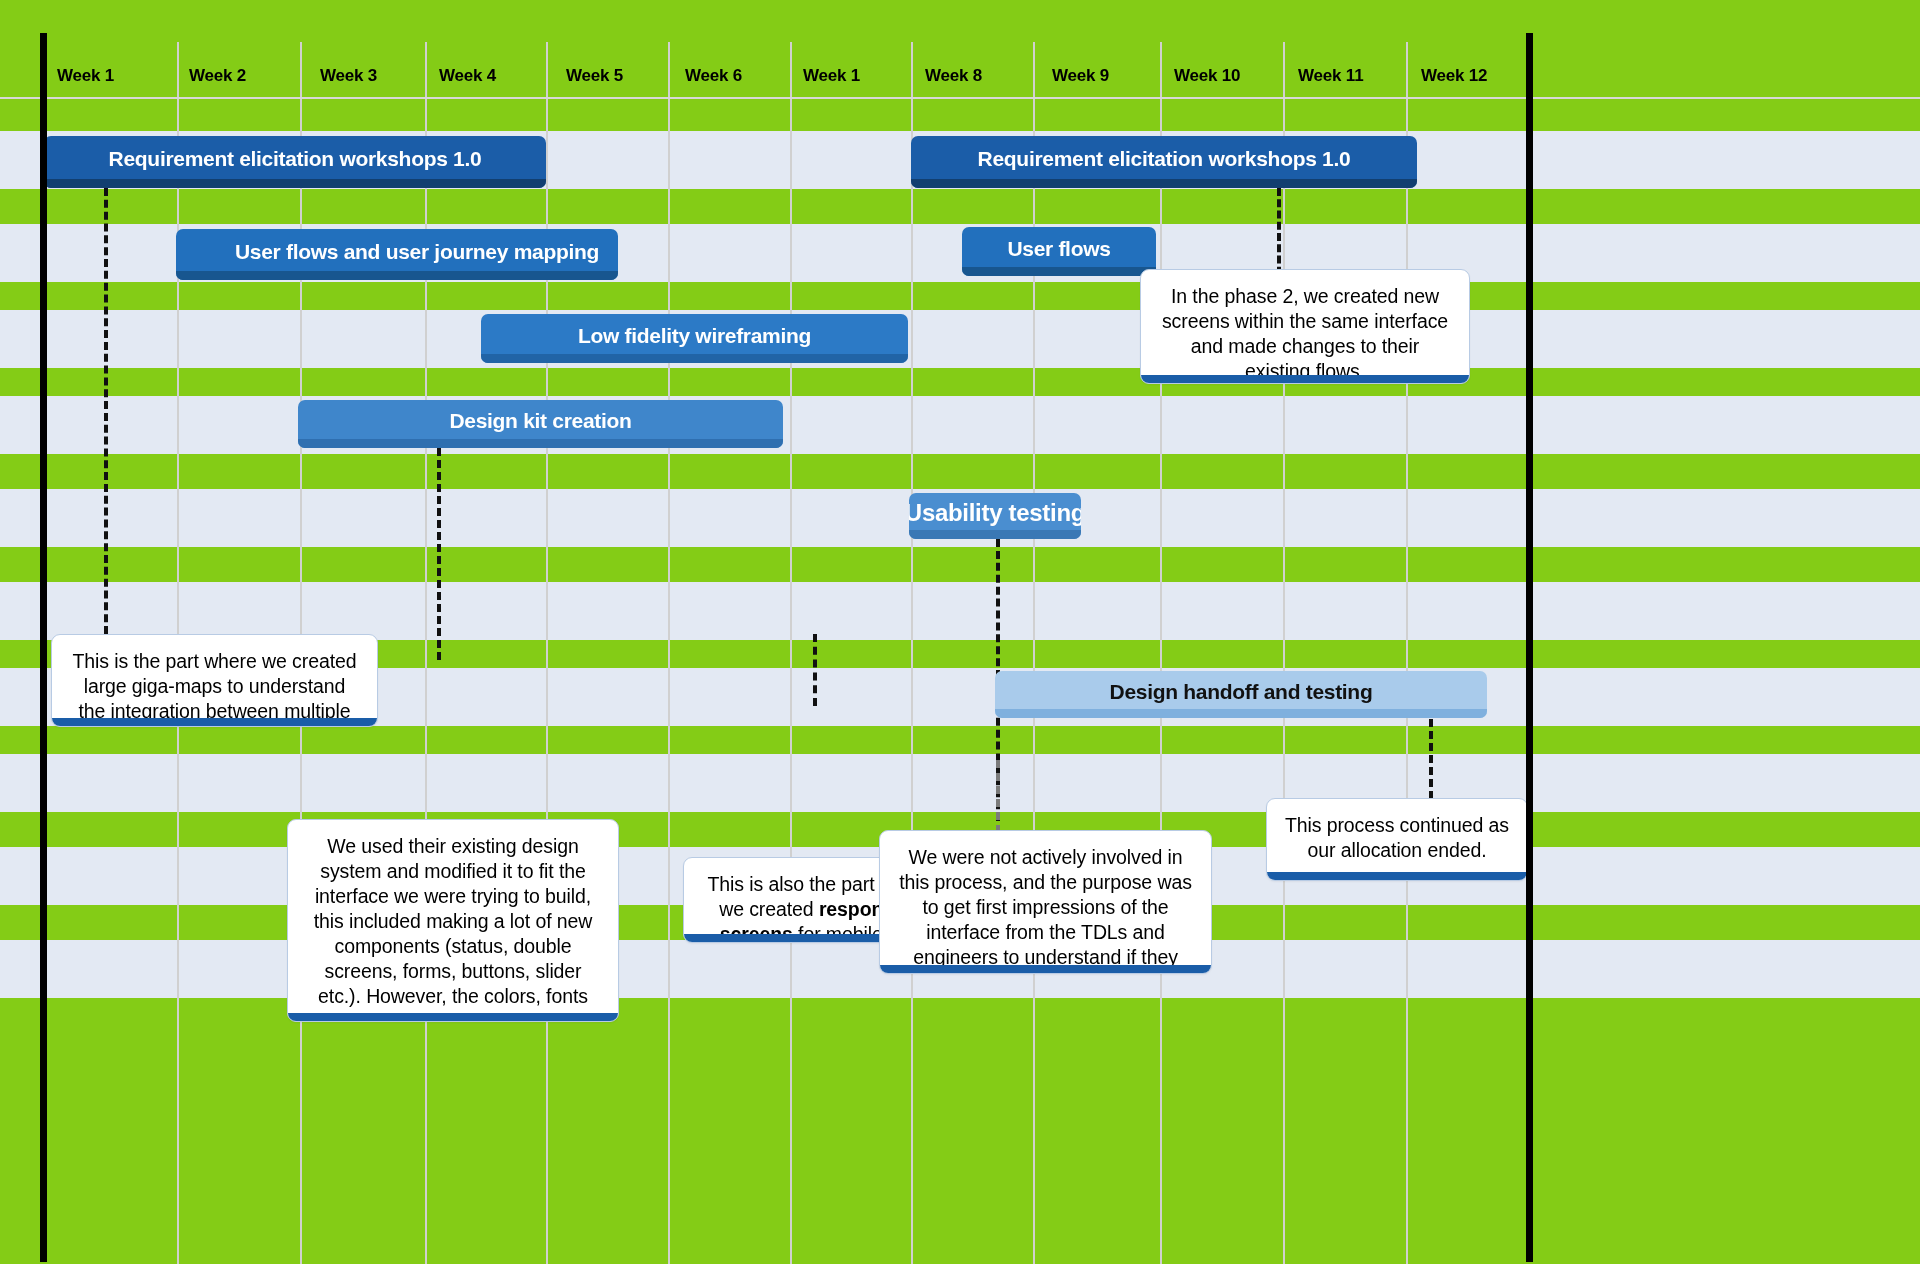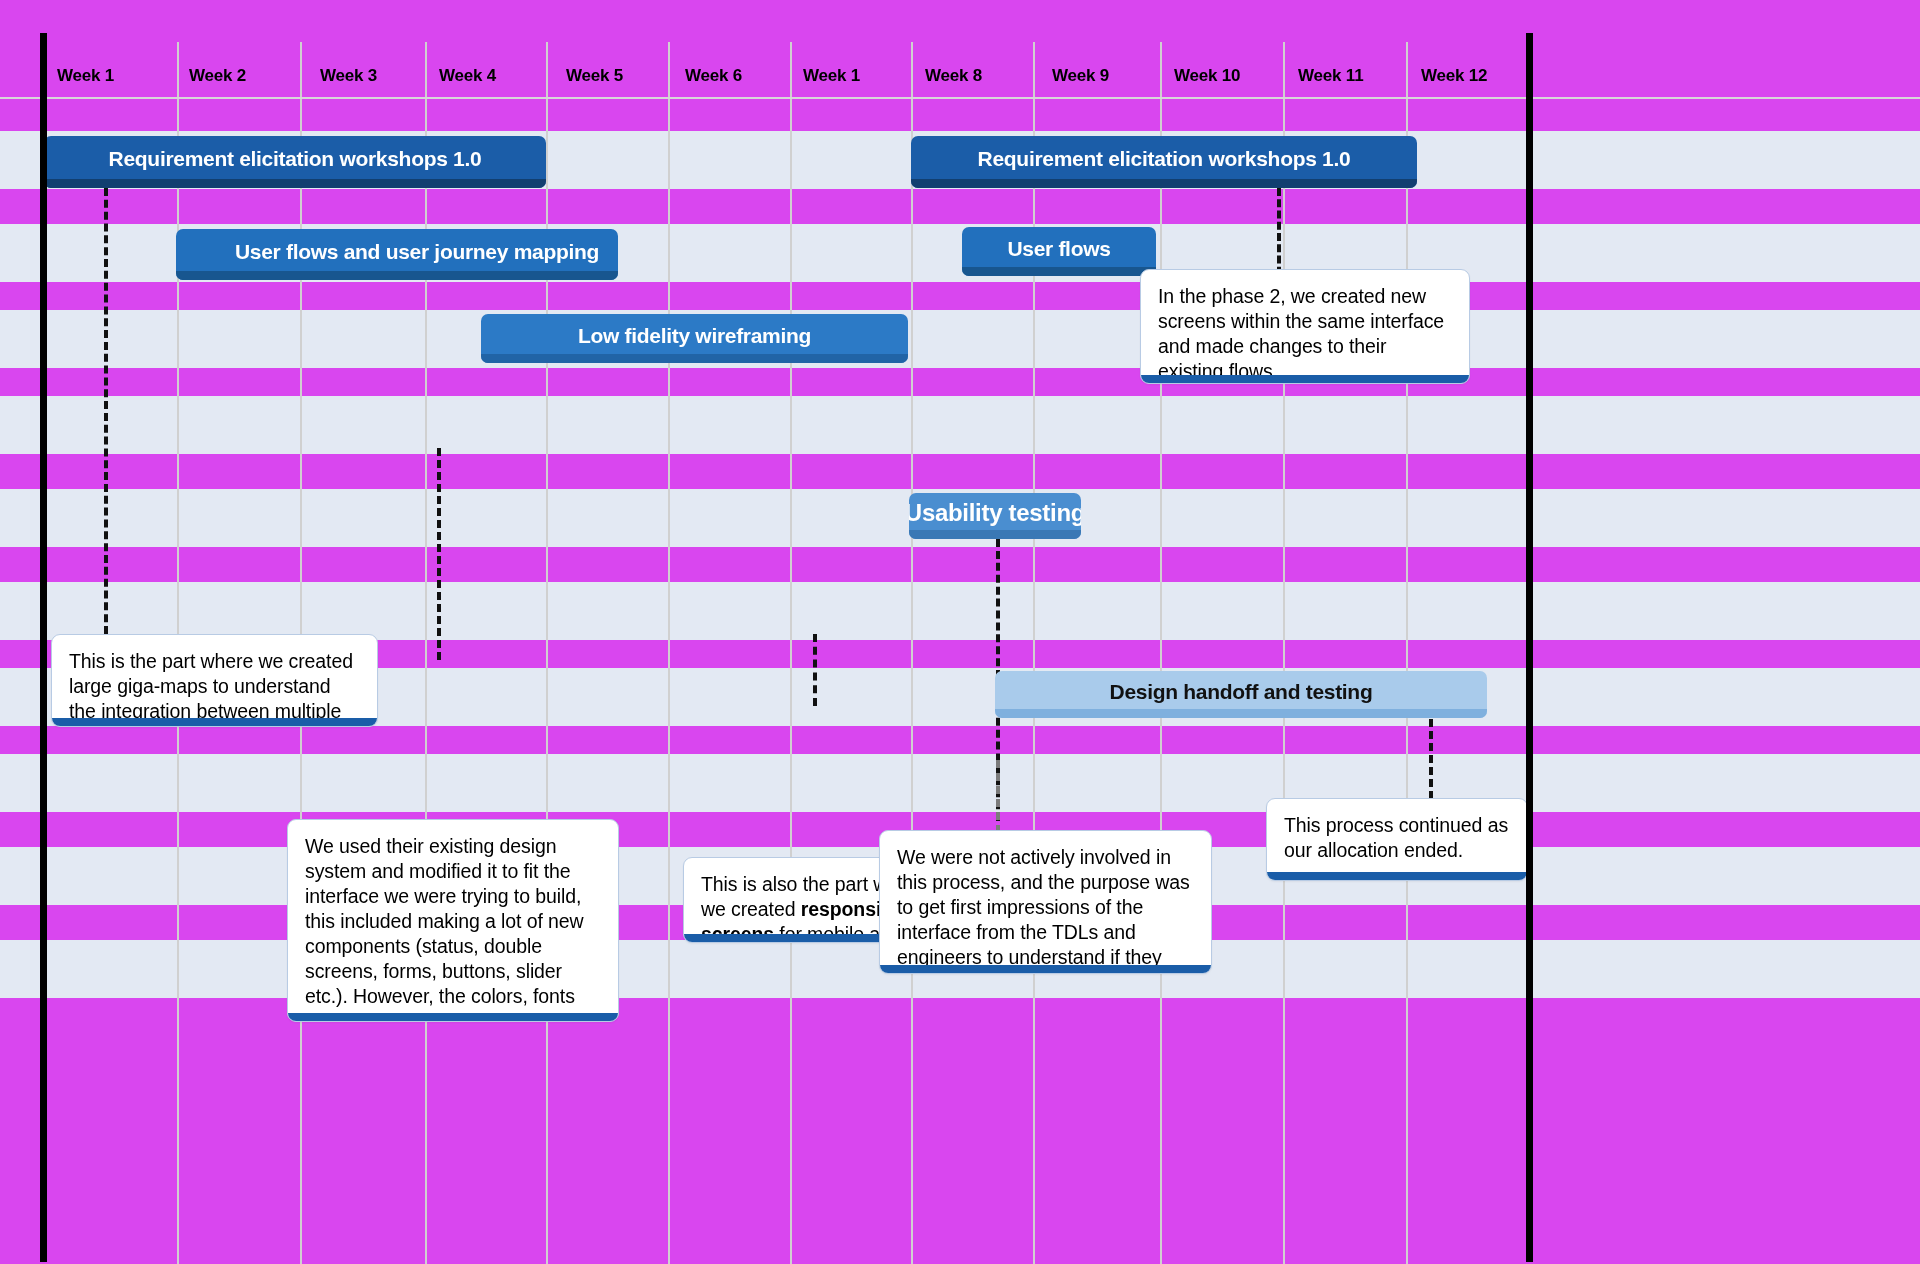--- a/index.html
+++ b/index.html
@@ -6,21 +6,21 @@
   html, body {
     width: 1920px; height: 1264px;
     background: #ffffff;
     font-family: "Liberation Sans", sans-serif;
     overflow: hidden;
   }
   #chart {
     position: relative;
     width: 1920px;
     height: 1264px;
-    background: #d946ef;
+    background: #84cc16;
   }
 
   
   .stripe {
     position: absolute;
     left: 0;
     width: 1920px;
     background: #e3e9f3;
     z-index: 1;
   }
@@ -96,20 +96,21 @@
 
   
   .callout {
     position: absolute;
     background: #ffffff;
     border: 1.5px solid #b8cbe4;
     border-radius: 9px;
     z-index: 10;
     overflow: hidden;
     box-shadow: 0 1px 2px rgba(0,0,0,0.05);
+    text-align: center;
   }
   .callout .callout-text {
     display: block;
     font-size: 19.5px;
     line-height: 25px;
     color: #000000;
     padding: 14px 17px 16px 17px;
     letter-spacing: -0.1px;
   }
   .callout .callout-foot {
@@ -197,20 +198,24 @@
   <div class="bar" style="left:962px; top:227px; width:194px; height:49px; background:#2270bd;">
     <div class="bar-foot" style="background:#18568f;"></div>
     <span class="bar-label" style="color:#ffffff;">User flows</span>
   </div>
 
   <div class="bar" style="left:481px; top:314px; width:427px; height:49px; background:#2c7ac6;">
     <div class="bar-foot" style="background:#2164a6;"></div>
     <span class="bar-label" style="color:#ffffff;">Low fidelity wireframing</span>
   </div>
 
+  <div class="bar" style="left:298px; top:400px; width:485px; height:48px; background:#3f86cb;">
+    <div class="bar-foot" style="background:#2f6fb0;"></div>
+    <span class="bar-label" style="color:#ffffff;">Design kit creation</span>
+  </div>
 
   <div class="bar" style="left:909px; top:493px; width:172px; height:46px; background:#4a8ed0;">
     <div class="bar-foot" style="background:#3a78b5;"></div>
     <span class="bar-label" style="color:#ffffff; font-size:24px;">Usability testing</span>
   </div>
 
 
   <div class="bar" style="left:995px; top:671px; width:492px; height:47px; background:#a9cbeb;align-items:center;">
     <div class="bar-foot" style="background:#7fb0de;"></div>
     <span class="bar-label" style="color:#111111;">Design handoff and testing</span>

